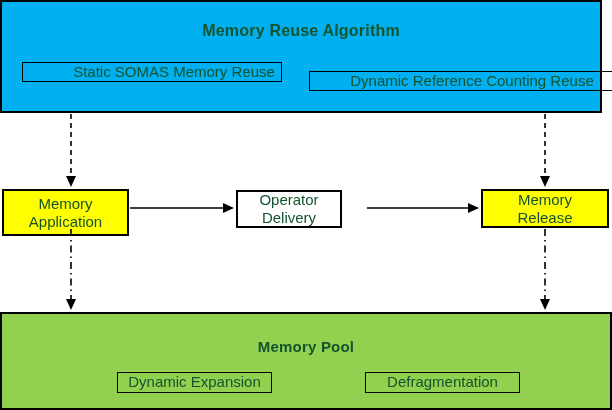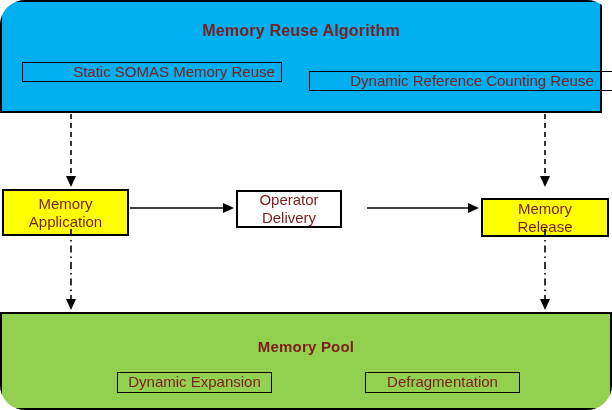--- a/index.html
+++ b/index.html
@@ -1,23 +1,22 @@
 <!DOCTYPE html>
 <html><head>
 <meta charset="utf-8">
 <style>
   html, body { margin: 0; padding: 0; background: #ffffff; }
   .canvas {
     position: relative;
     width: 612px; height: 410px;
     background: #ffffff;
     font-family: "Liberation Sans", sans-serif;
-    color: #7f1d1d;
+    color: #14532d;
     overflow: hidden;
-    border-radius: 25px;
   }
   .band {
     position: absolute;
     box-sizing: border-box;
     border: 2px solid #000;
   }
   .band-title {
     text-align: center;
     font-weight: bold;
     font-size: 16px;
@@ -66,21 +65,21 @@
   </div>
 
   <div class="node" style="left: 2px; top: 189px; width: 127px; height: 47px; background-color: rgb(255, 255, 0);">
     <span class="wrap">Memory Application</span>
   </div>
 
   <div class="node" style="left: 236px; top: 190px; width: 106px; height: 38px; background-color: rgb(255, 255, 255);">
     <span class="wrap">Operator Delivery</span>
   </div>
 
-  <div class="node" style="left: 481px; top: 189px; width: 128px; height: 39px; background-color: rgb(255, 255, 0); margin-top: 9px;">
+  <div class="node" style="left: 481px; top: 189px; width: 128px; height: 39px; background-color: rgb(255, 255, 0);">
     <span class="wrap">Memory Release</span>
   </div>
 
   <div class="band" style="left: 0px; top: 312px; width: 612px; height: 98px; background-color: rgb(146, 208, 80);">
     <div class="band-title" style="margin-top:24px; font-size:15px;">Memory Pool</div>
     <div class="sub-box" style="left:115px; top:58px; width:155px; height:21px; line-height:18px;">Dynamic Expansion</div>
     <div class="sub-box" style="left:363px; top:58px; width:155px; height:21px; line-height:18px;">Defragmentation</div>
   </div>
 
   <svg class="arrows" viewBox="0 0 612 410" xmlns="http://www.w3.org/2000/svg">

